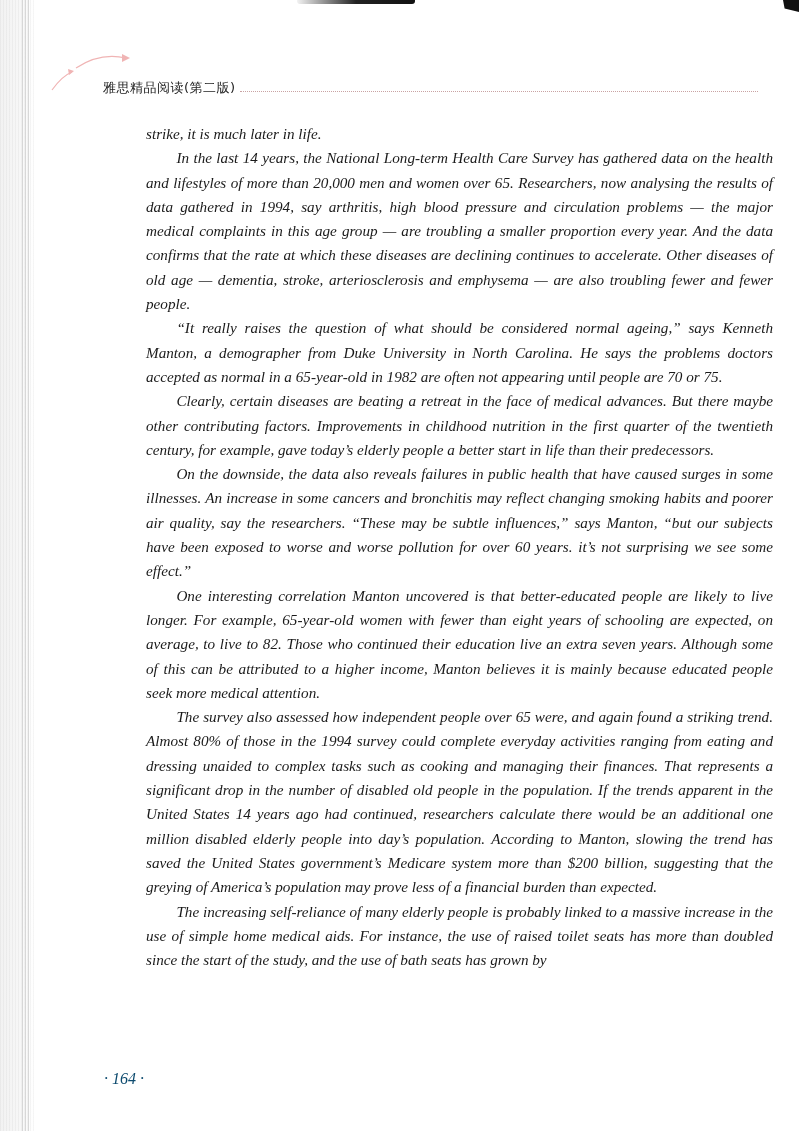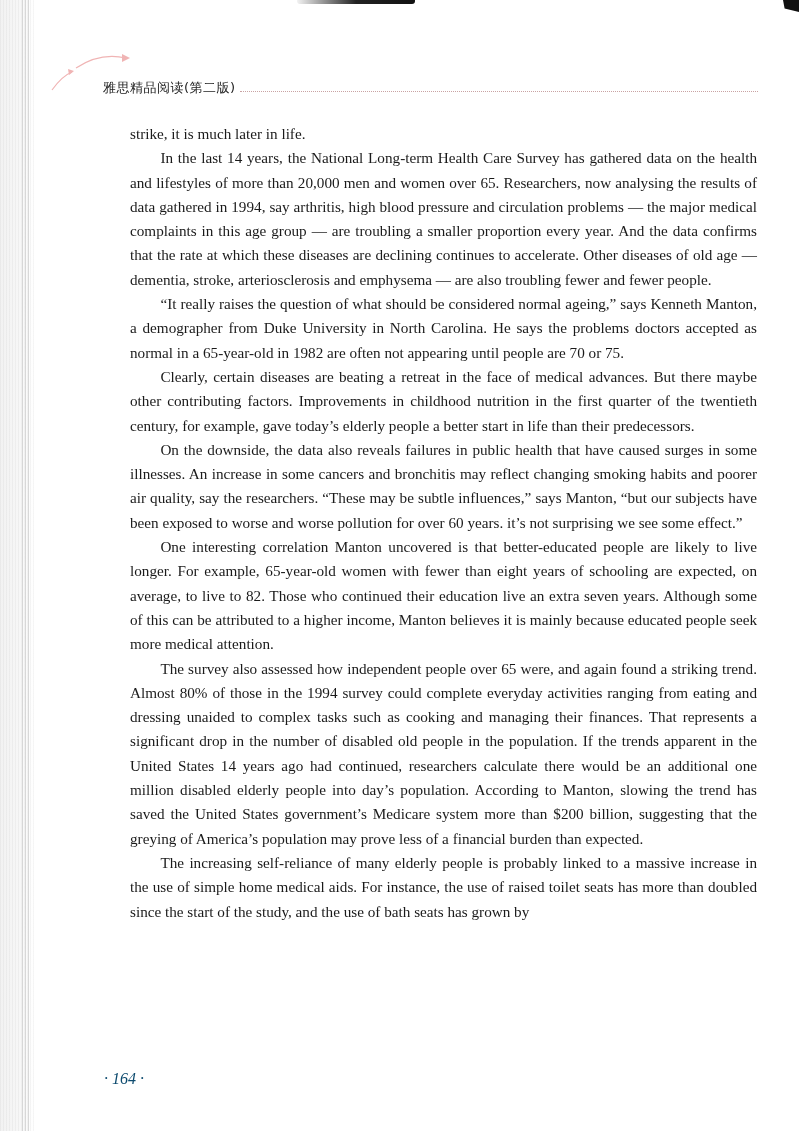--- a/index.html
+++ b/index.html
@@ -33,22 +33,22 @@
   }
   .header-title {
     font-family: "DejaVu Sans", "Liberation Sans", sans-serif; font-size: 13px;
     color: #222; letter-spacing: 0.5px; white-space: nowrap;
   }
   .header-dots {
     flex: 1; margin-left: 4px; height: 0; border-bottom: 1px dotted #c9a3a3; margin-top: 6px;
   }
   .arrow-deco { position: absolute; left: 48px; top: 52px; width: 90px; height: 40px; }
   .content {
-    position: absolute; left: 130px; top: 122px; width: 627px;
-    font-size: 15.2px; line-height: 24.3px; text-align: justify;
+    position: absolute; left: 146px; top: 122px; width: 627px;
+    font-size: 15.2px; line-height: 24.3px; text-align: justify; font-style: italic;
   }
   .content p { margin: 0; text-indent: 2em; }
   .content p.cont { text-indent: 0; }
   .page-number {
     position: absolute; left: 104px; top: 1070px; font-size: 16px; font-style: italic; color: #0c4a6e;
   }
 </style>
 </head>
 <body>
 

